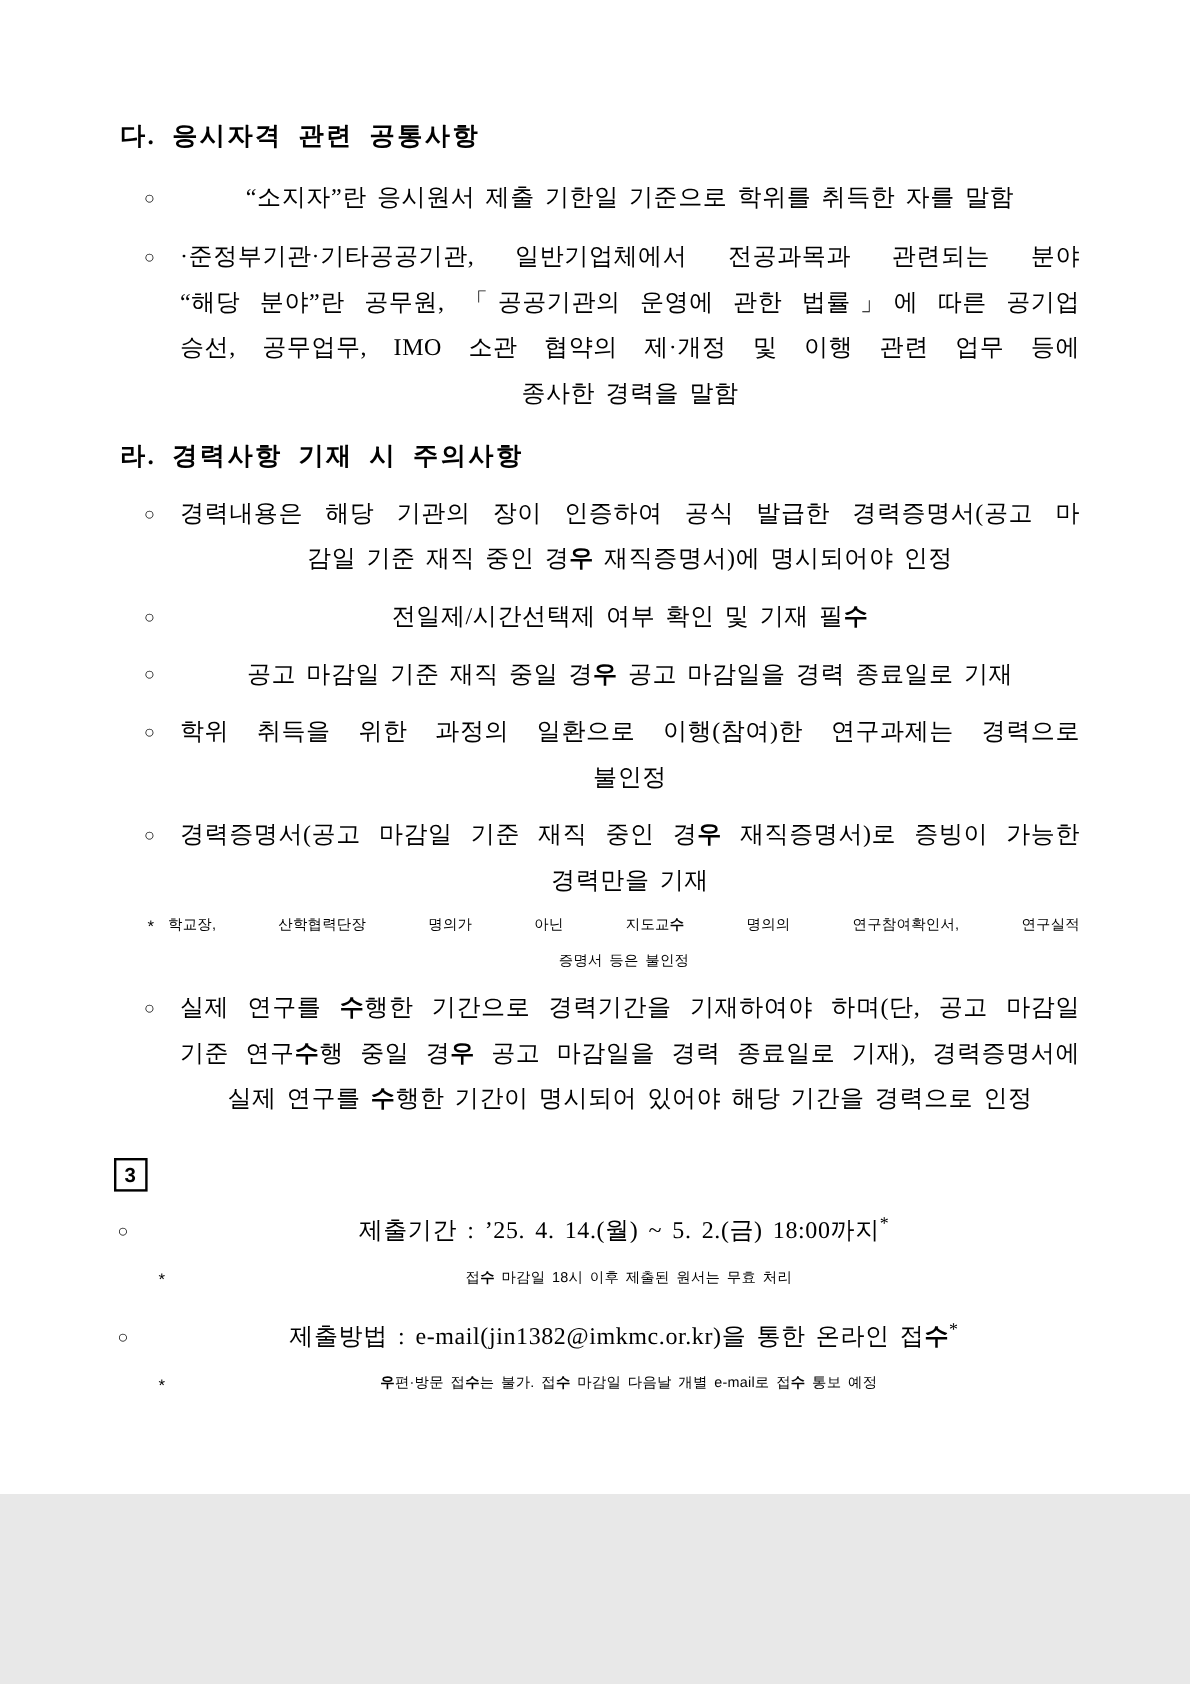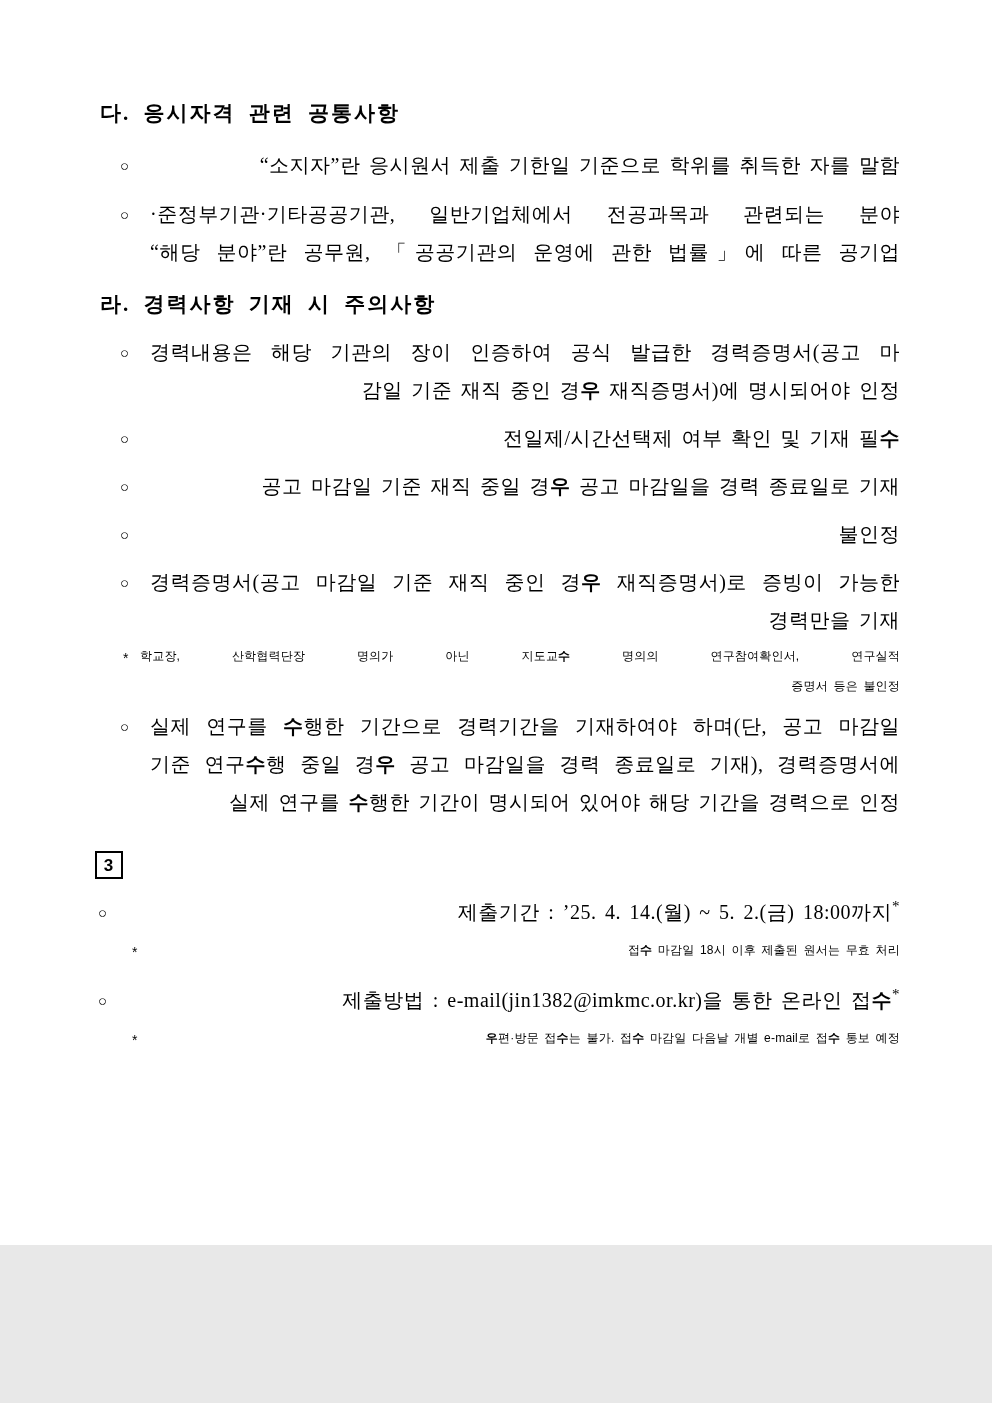--- a/index.html
+++ b/index.html
@@ -20,21 +20,21 @@
     font-weight:700;font-size:21px;line-height:38px;
     letter-spacing:2px;word-spacing:6px;
   }
   .bullet{position:relative;padding-left:50px;}
   .bullet .mk{
     position:absolute;left:20px;top:1px;
     font-size:15px;line-height:38px;
   }
   .t{font-size:20px;line-height:38px;letter-spacing:0.5px;word-spacing:3px;}
   .jl{text-align:justify;text-align-last:justify;}
-  .ll{text-align:right;}
+  .ll{text-align:center;}
   
   .note{
     position:relative;margin-left:15px;padding-left:25px;
     font-family:"Liberation Sans","DejaVu Sans",sans-serif;
   }
   .note .mk2{position:absolute;left:8px;top:2px;font-size:14px;line-height:30px;}
   .nt{font-size:12px;line-height:30px;letter-spacing:0.2px;word-spacing:2px;}
   
   .fb{font-weight:700;font-family:"Liberation Sans","DejaVu Sans",sans-serif;}
   
@@ -80,20 +80,22 @@
 
     <div class="bullet mt14">
       <span class="mk">○</span>
       <div class="t ll">“소지자”란 응시원서 제출 기한일 기준으로 학위를 취득한 자를 말함</div>
     </div>
 
     <div class="bullet mt11">
       <span class="mk">○</span>
       <div class="t jl">·준정부기관·기타공공기관, 일반기업체에서 전공과목과 관련되는 분야</div>
       <div class="t jl">“해당 분야”란 공무원, 「공공기관의 운영에 관한 법률」에 따른 공기업</div>
+      <div class="t jl">승선, 공무업무, IMO 소관 협약의 제·개정 및 이행 관련 업무 등에</div>
+      <div class="t ll">종사한 경력을 말함</div>
     </div>
   </section>
 
   <section class="sec-ra">
     <div class="h2">라. 경력사항 기재 시 주의사항</div>
 
     <div class="bullet mt10">
       <span class="mk">○</span>
       <div class="t jl">경력내용은 해당 기관의 장이 인증하여 공식 발급한 경력증명서(공고 마</div>
       <div class="t ll">감일 기준 재직 중인 경<span class="fb">우</span> 재직증명서)에 명시되어야 인정</div>
@@ -104,20 +106,21 @@
       <div class="t ll">전일제/시간선택제 여부 확인 및 기재 필<span class="fb">수</span></div>
     </div>
 
     <div class="bullet mt10">
       <span class="mk">○</span>
       <div class="t ll">공고 마감일 기준 재직 중일 경<span class="fb">우</span> 공고 마감일을 경력 종료일로 기재</div>
     </div>
 
     <div class="bullet mt10">
       <span class="mk">○</span>
+      <div class="t jl">학위 취득을 위한 과정의 일환으로 이행(참여)한 연구과제는 경력으로</div>
       <div class="t ll">불인정</div>
     </div>
 
     <div class="bullet mt10">
       <span class="mk">○</span>
       <div class="t jl">경력증명서(공고 마감일 기준 재직 중인 경<span class="fb">우</span> 재직증명서)로 증빙이 가능한</div>
       <div class="t ll">경력만을 기재</div>
     </div>
 
     <div class="note mt2">

